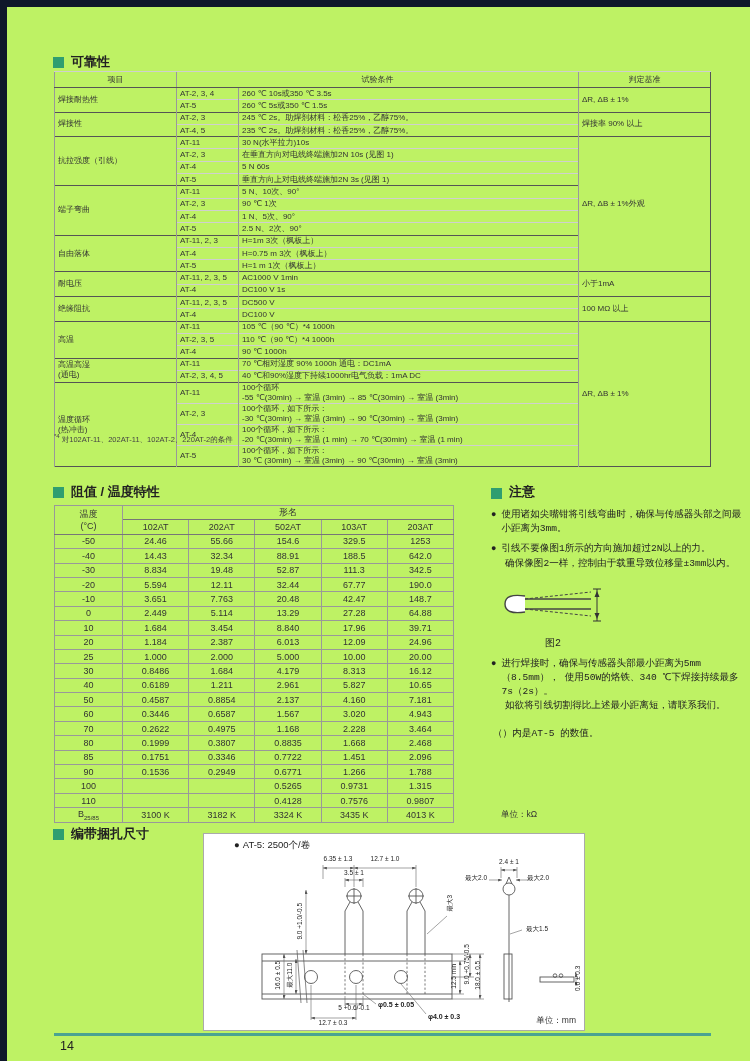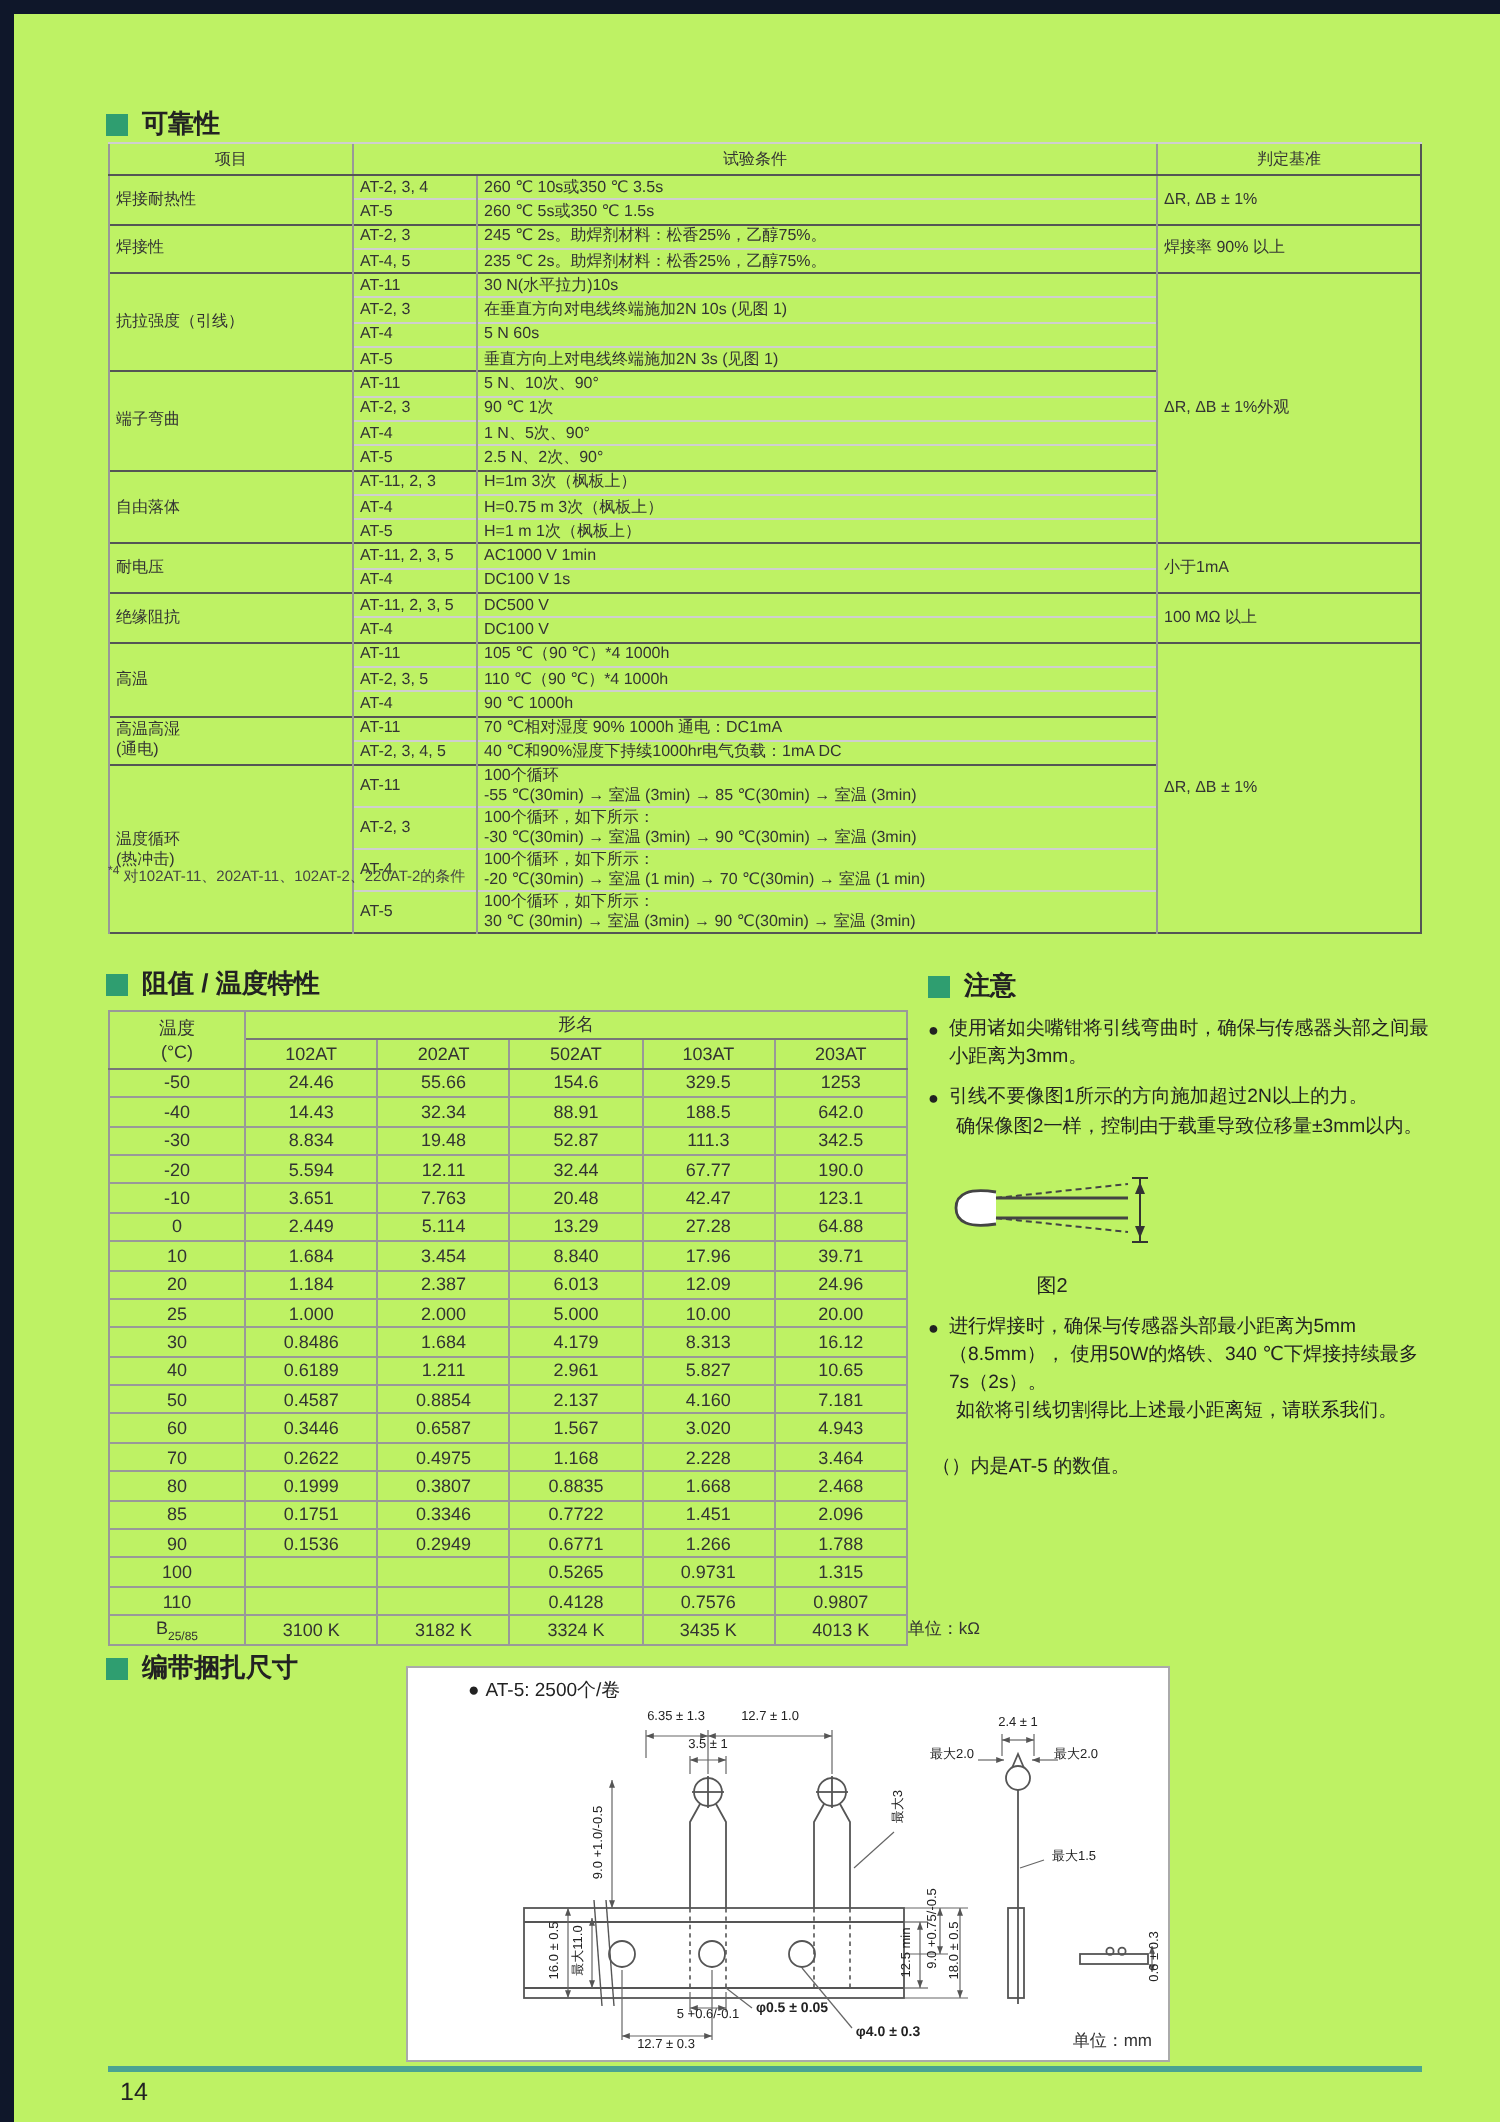--- a/index.html
+++ b/index.html
@@ -15,25 +15,25 @@
   .rel-table{border:1px solid #555;}
   .rel-table thead th{border-bottom:1px solid #555;height:15px;font-weight:normal;text-align:center;}
   .rel-table tr.gs td{border-top:1px solid #555;}
   .rel-table td{height:11.3px;}
   .rel-table td.c-item{}
   .rel-table td.c-cond div{white-space:nowrap;}
   
   .rt-table{position:absolute;left:47px;top:498px;width:400px;table-layout:fixed;font-size:9px;border:1px solid #555;}
   .rt-table th,.rt-table td{border:1px solid #999;text-align:center;padding:0 2px;height:13.4px;font-weight:normal;}
   .rt-table thead th{border-bottom:1px solid #777;}
-  .rt-unit{position:absolute;left:47px;top:802px;width:436px;text-align:right;font-size:8.5px;color:#333;}
+  .rt-unit{position:absolute;left:47px;top:802px;width:436px;text-align:right;font-size:8.5px;color:#333;padding-left:47px;}
   .rt-foot{position:absolute;left:47px;top:426px;font-size:7.5px;color:#444;}
   .rt-foot sup{font-size:6px;}
   
-  .notice{position:absolute;left:457px;top:477px;width:252px;font-size:9.6px;line-height:1.42;color:#222;}
+  .notice{position:absolute;left:484px;top:477px;width:252px;font-size:9.6px;line-height:1.42;color:#222;font-family:Liberation Mono, monospace;}
   .notice .bullet{display:flex;gap:5px;margin-top:6px;}
   .notice .bdot{flex:0 0 auto;font-size:9px;line-height:1.6;}
   .notice .cont{margin-left:14px;margin-top:1px;}
   .figrow{display:flex;justify-content:space-between;margin:8px 4px 0 10px;}
   .figbox{text-align:center;}
   .figbox .figlab{font-size:10px;margin-top:2px;}
   .notice .atnote{margin-top:14px;margin-left:2px;}
   
   .tapbox{position:absolute;left:196px;top:826px;width:380px;height:196px;border:1px solid #aaa;background:#fff;}
   .reel{position:absolute;left:30px;top:5px;font-size:9.5px;color:#222;}
@@ -303,21 +303,21 @@
           <td>32.44</td>
           <td>67.77</td>
           <td>190.0</td>
         </tr>
         <tr>
           <td>-10</td>
           <td>3.651</td>
           <td>7.763</td>
           <td>20.48</td>
           <td>42.47</td>
-          <td>123.1</td>
+          <td>148.7</td>
         </tr>
         <tr>
           <td>0</td>
           <td>2.449</td>
           <td>5.114</td>
           <td>13.29</td>
           <td>27.28</td>
           <td>64.88</td>
         </tr>
         <tr>

